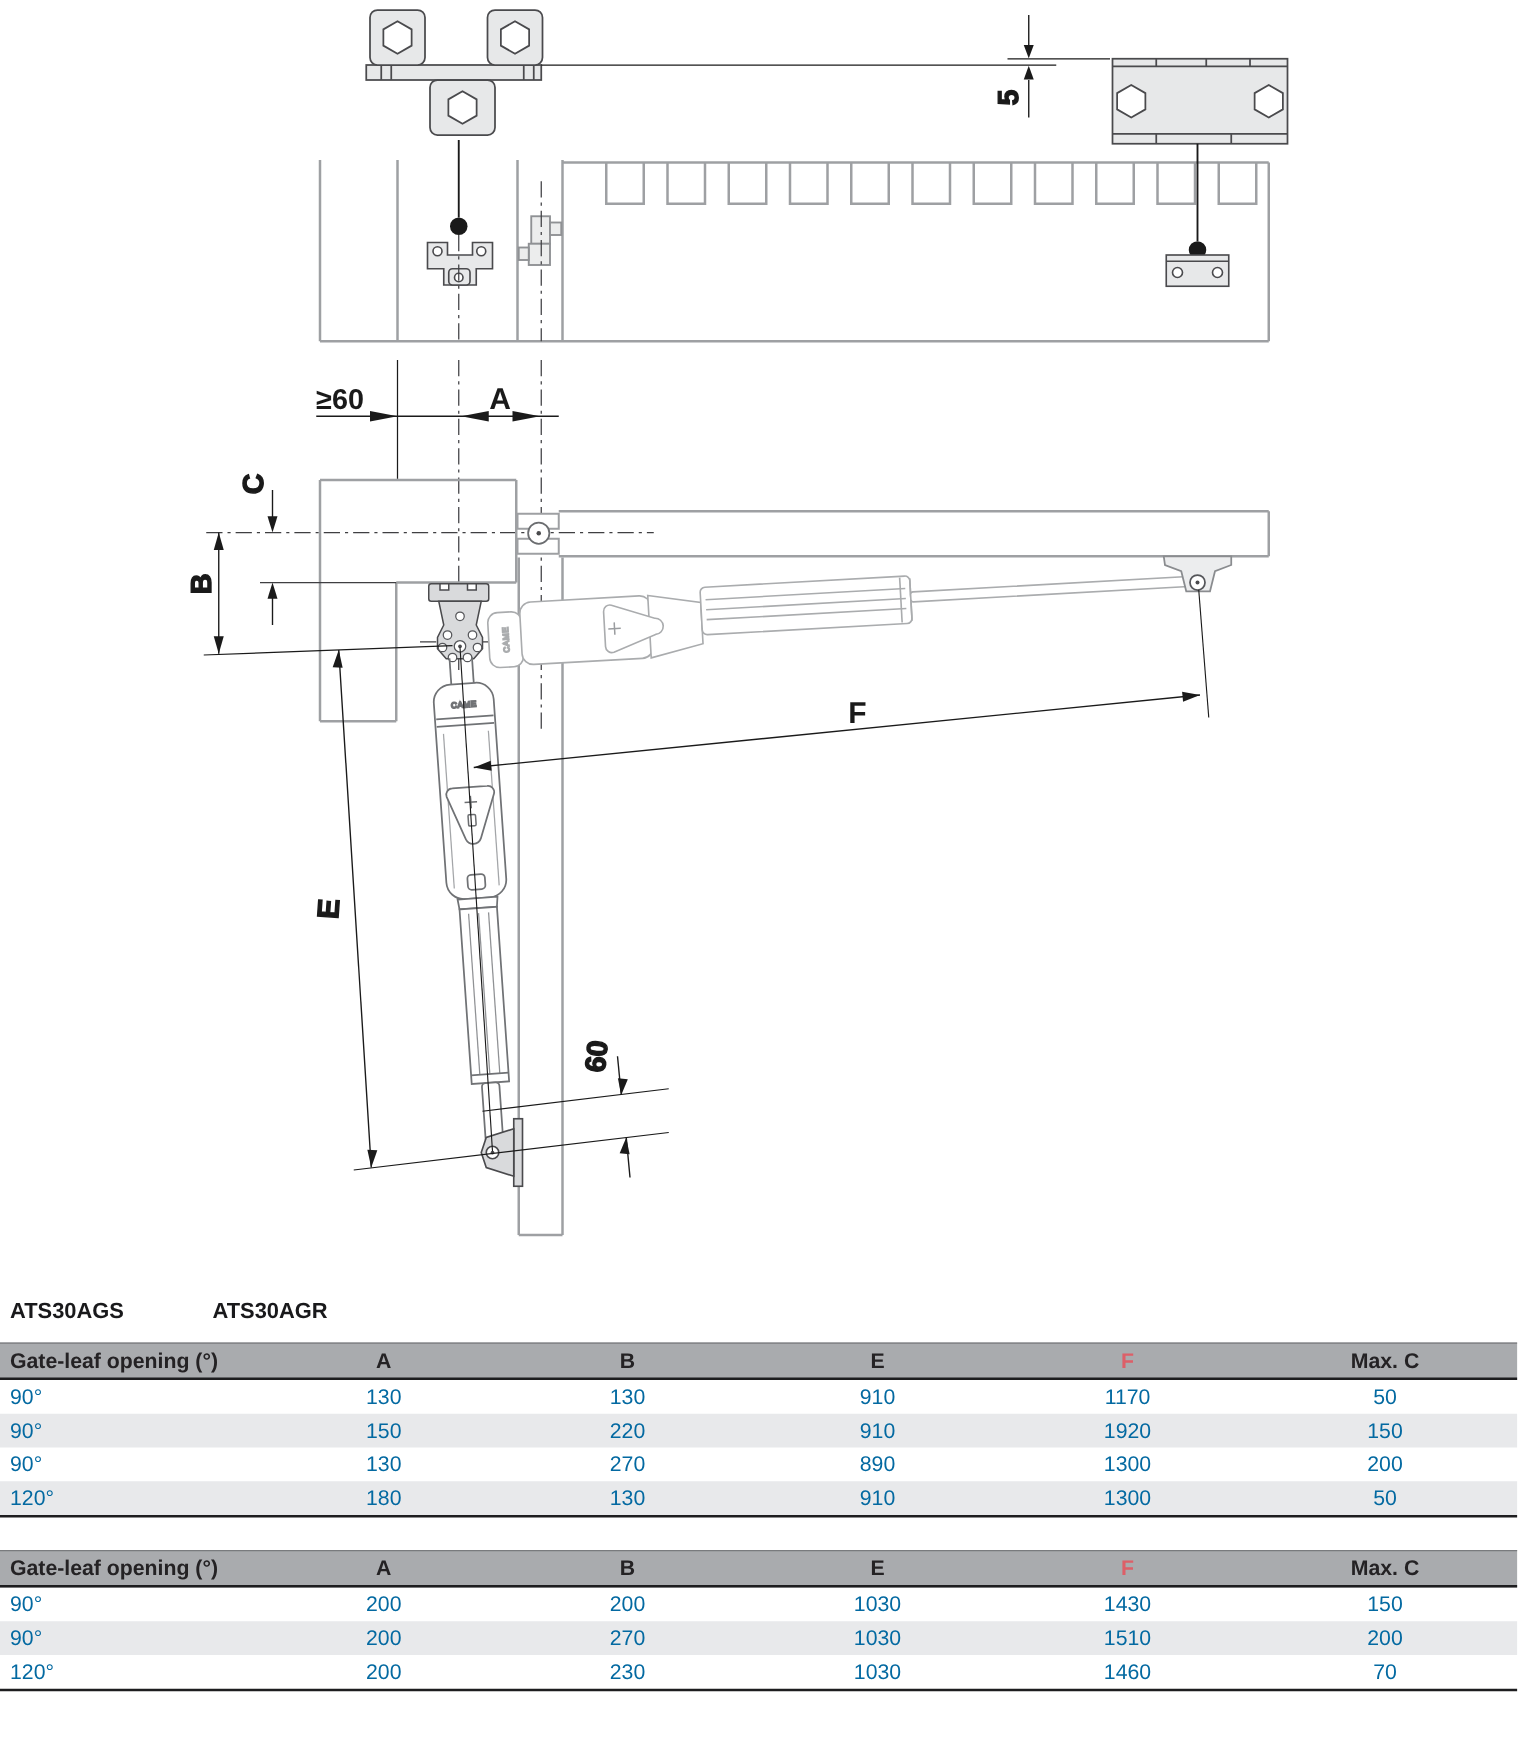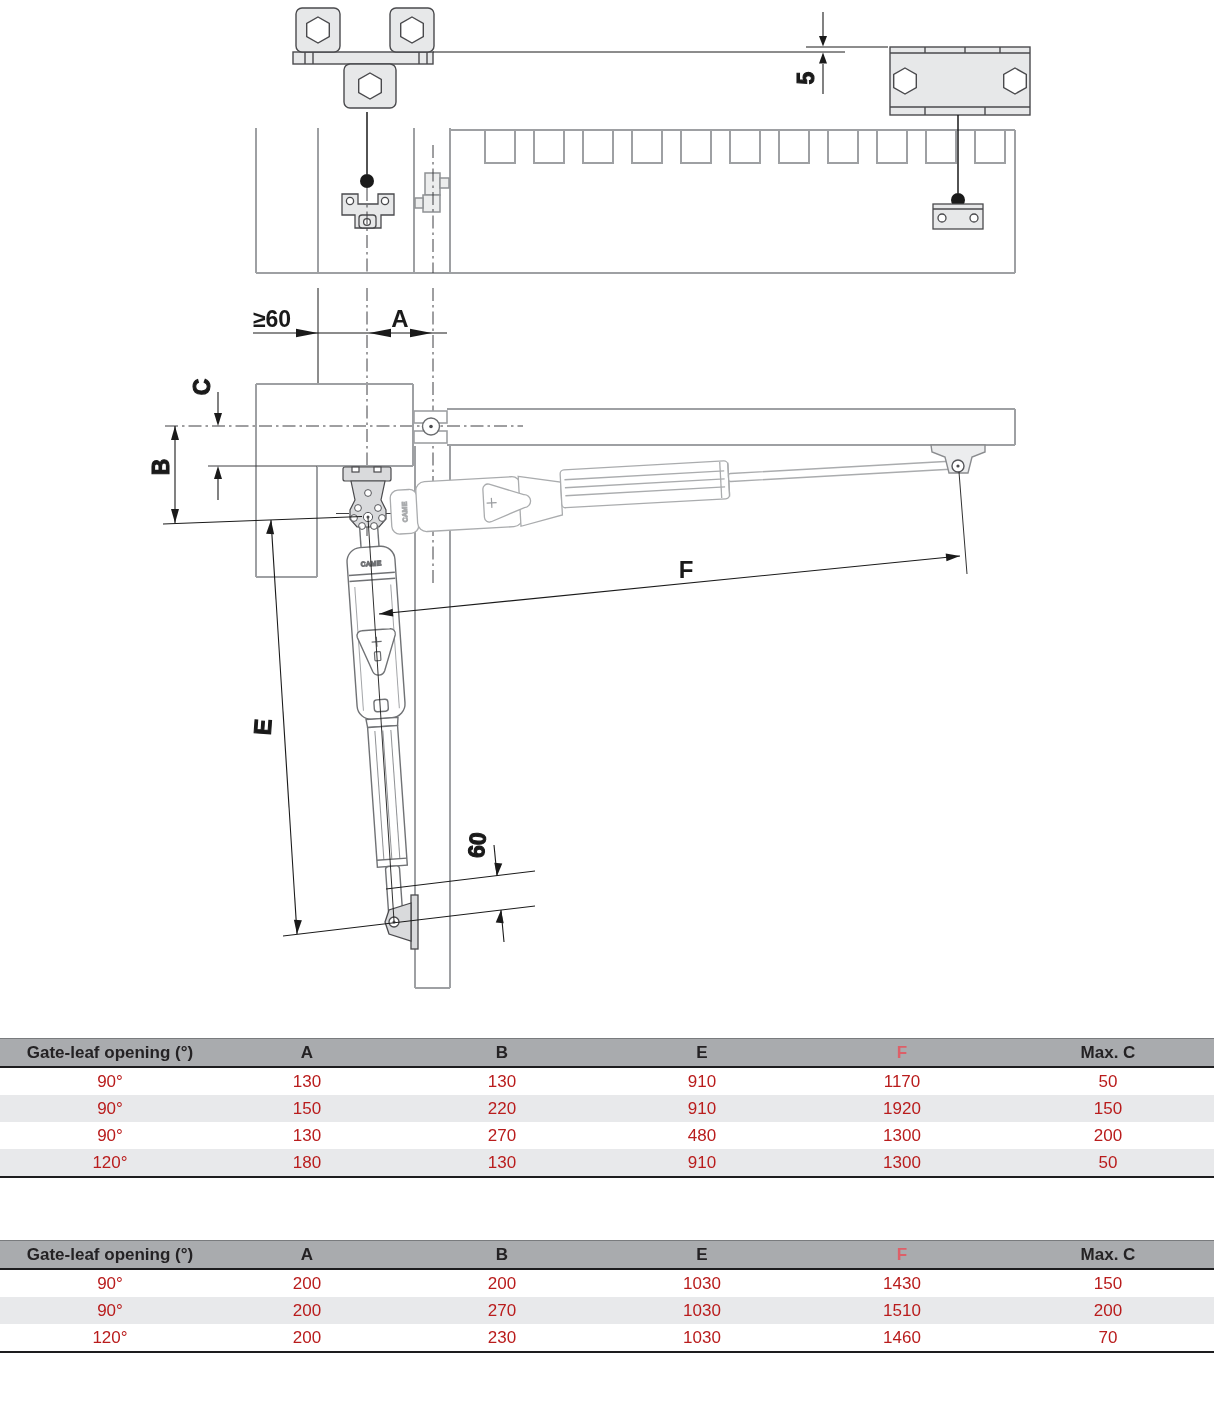--- a/index.html
+++ b/index.html
@@ -18,22 +18,22 @@
   .titles span.t1 { display:inline-block; width:162px; }
   .thead, .trow {
     display:grid; grid-template-columns:212px 190px 200px 200px 200px 212px;
     height:27px; align-items:center;
   }
   .thead { background:#a9abae; border-top:1px solid #797b7e; border-bottom:2px solid #1d1d1f; }
   .thead .cell { font-weight:bold; color:#242224; }
   .thead .cell.red { color:#dd5f68; }
   .tbody { border-bottom:2px solid #1d1d1f; }
   .trow.alt { background:#e8e9eb; }
-  .cell { font-size:17px; color:#b91c1c; text-align:center; line-height:27px; white-space:nowrap; }
-  .cell.c0 { text-align:center; padding-left:8px; }
+  .cell { font-size:17px; color:#0369a1; text-align:center; line-height:27px; white-space:nowrap; }
+  .cell.c0 { text-align:left; padding-left:8px; }
 </style>
 </head>
 <body>
 
 <div class="sheet">
 
   <div class="diagram-wrap">
   <svg width="1214" height="1020" viewBox="0 0 1214 1020">
 
     <g stroke="#9ea0a3" stroke-width="2" fill="none">
@@ -285,20 +285,23 @@
       <line x1="494" y1="845" x2="497" y2="876"></line>
       <polygon points="-4,-13 4,-13 0,0" transform="translate(497,876) rotate(5.7)" stroke="none"></polygon>
       <line x1="501" y1="910" x2="504" y2="942"></line>
       <polygon points="-4,13 4,13 0,0" transform="translate(501,910) rotate(5.7)" stroke="none"></polygon>
       <text class="dimlabel small" text-anchor="middle" transform="translate(477,845) rotate(-85) translate(0,8)">60</text>
     </g>
   </svg>
   </div>
 
   <div class="tsec" style="top:1038px">
+    <div class="titles">
+      <span class="t1">ATS30AGS</span><span class="t2">ATS30AGR</span>
+    </div>
     <div class="thead">
         <div class="cell c0">Gate-leaf opening (°)</div>
         <div class="cell c1">A</div>
         <div class="cell c2">B</div>
         <div class="cell c3">E</div>
         <div class="cell c4 red">F</div>
         <div class="cell c5">Max. C</div>
       </div>
     <div class="tbody">
         <div class="trow">
@@ -314,21 +317,21 @@
           <div class="cell c1">150</div>
           <div class="cell c2">220</div>
           <div class="cell c3">910</div>
           <div class="cell c4">1920</div>
           <div class="cell c5">150</div>
         </div>
         <div class="trow">
           <div class="cell c0">90°</div>
           <div class="cell c1">130</div>
           <div class="cell c2">270</div>
-          <div class="cell c3">480</div>
+          <div class="cell c3">890</div>
           <div class="cell c4">1300</div>
           <div class="cell c5">200</div>
         </div>
         <div class="trow alt">
           <div class="cell c0">120°</div>
           <div class="cell c1">180</div>
           <div class="cell c2">130</div>
           <div class="cell c3">910</div>
           <div class="cell c4">1300</div>
           <div class="cell c5">50</div>

